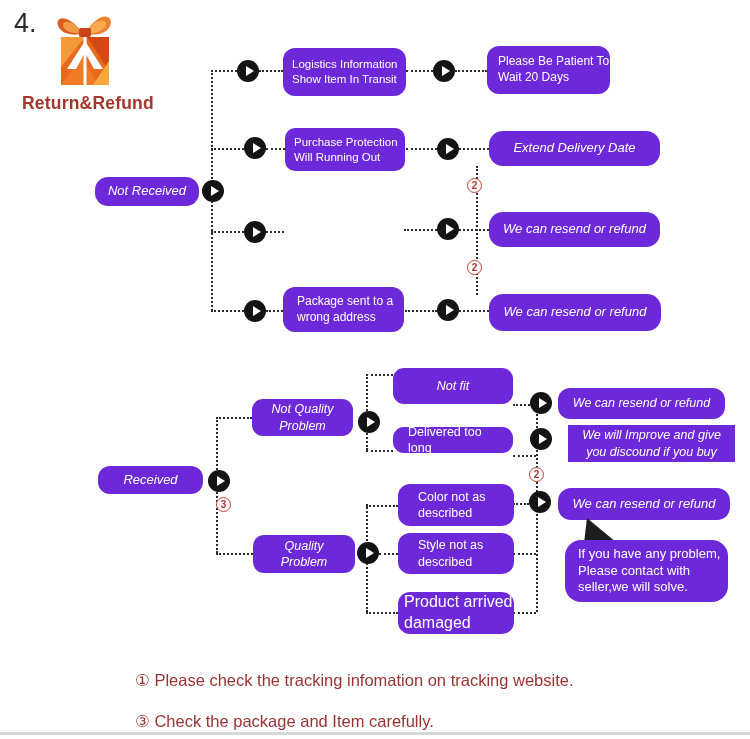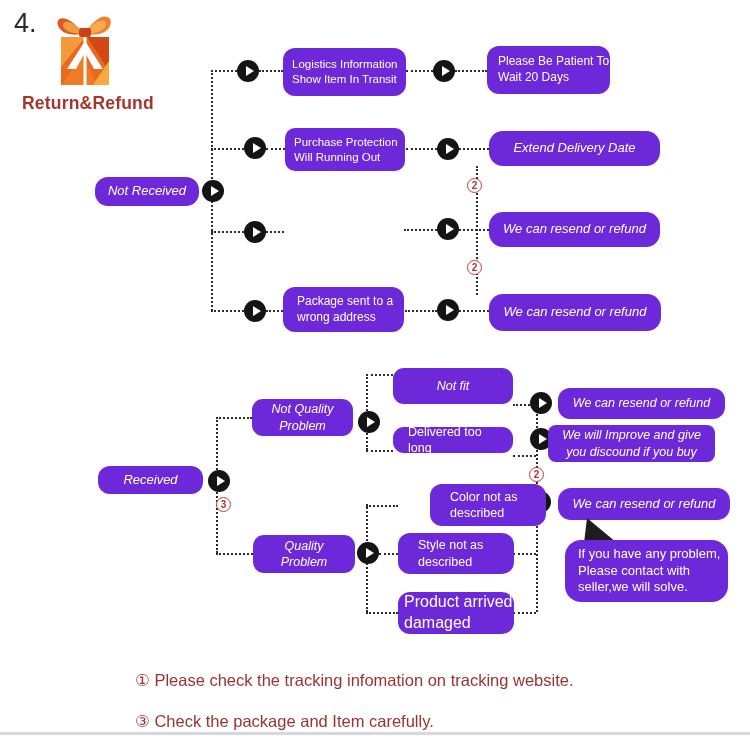--- a/index.html
+++ b/index.html
@@ -40,25 +40,25 @@
   #n-extend{left:489px;top:131px;width:171px;height:35px;border-radius:14px;font-size:13px;}
   #n-no-tracking{left:284px;top:218px;width:119px;height:33px;border-radius:8px;font-size:11.5px;}
   #n-resend-a{left:489px;top:212px;width:171px;height:35px;border-radius:14px;font-size:13px;}
   #n-wrong-address{left:283px;top:287px;width:121px;height:45px;border-radius:12px;font-size:12px;padding-left:14px;}
   #n-resend-b{left:489px;top:294px;width:172px;height:37px;border-radius:14px;font-size:13px;}
   #n-received{left:98px;top:466px;width:105px;height:28px;border-radius:12px;font-size:13px;}
   #n-not-quality{left:252px;top:399px;width:101px;height:37px;border-radius:11px;font-size:12.5px;}
   #n-quality{left:253px;top:535px;width:102px;height:38px;border-radius:11px;font-size:12.5px;}
   #n-not-fit{left:393px;top:368px;width:120px;height:36px;border-radius:11px;font-size:12.5px;}
   #n-delivered{left:393px;top:427px;width:120px;height:26px;border-radius:11px;font-size:12.5px;padding-left:15px;}
-  #n-color{left:398px;top:484px;width:116px;height:42px;border-radius:12px;font-size:12.5px;padding-left:20px;margin-left:32px;}
+  #n-color{left:398px;top:484px;width:116px;height:42px;border-radius:12px;font-size:12.5px;padding-left:20px;}
   #n-style{left:398px;top:533px;width:116px;height:41px;border-radius:12px;font-size:12.5px;padding-left:20px;}
   #n-damaged{left:398px;top:592px;width:116px;height:42px;border-radius:12px;font-size:16px;padding-left:6px;}
   #n-resend-c{left:558px;top:388px;width:167px;height:31px;border-radius:12px;font-size:12.5px;}
-  #n-improve{left:548px;top:425px;width:167px;height:37px;border-radius:8px;font-size:12.5px;}
+  #n-improve{left:568px;top:425px;width:167px;height:37px;border-radius:0;font-size:12.5px;}
   #n-resend-d{left:558px;top:488px;width:172px;height:32px;border-radius:13px;font-size:13px;}
   #n-bubble{left:565px;top:540px;width:163px;height:62px;border-radius:16px;font-size:13px;padding-left:13px;}
   #bubble-tail{position:absolute;left:584px;top:518px;width:0;height:0;
     border-bottom:25px solid #1d1d1d;border-right:30px solid transparent;border-left:3px solid transparent;}
   
   .footnote{position:absolute;left:135px;color:#993333;font-size:16.5px;white-space:nowrap;}
   #fn-1{top:671px;} #fn-2{top:692px;} #fn-3{top:712px;}
   #divider{position:absolute;left:0;top:732px;width:750px;height:3px;background:#d8d8d8;}
 </style>
 </head>

